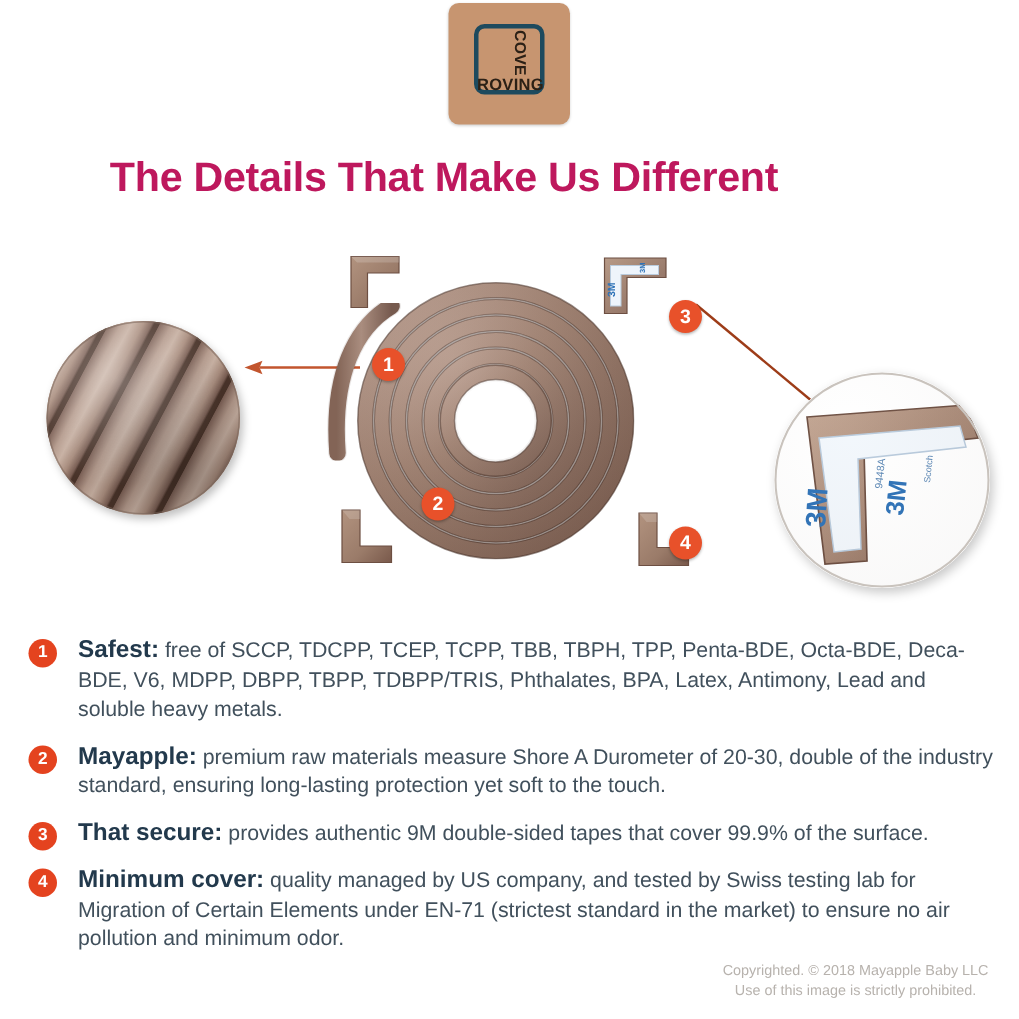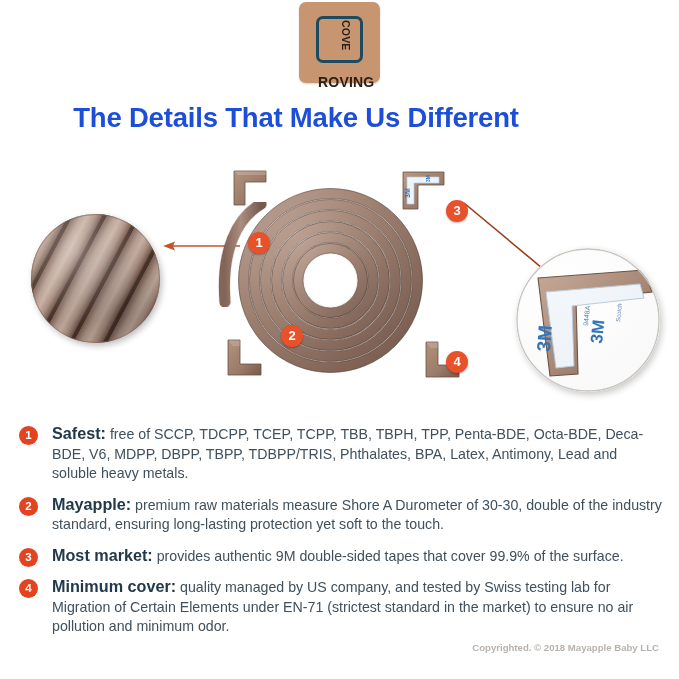--- a/index.html
+++ b/index.html
@@ -34,26 +34,25 @@
     width: 47px;
     height: 47px;
     border: 3.5px solid #1d4a5e;
     border-radius: 7px;
     box-sizing: border-box;
   }
   .logo-roving {
     position: absolute;
     left: 19px;
     top: 50px;
-    font-size: 14px;
+    font-size: 11px;
     font-weight: bold;
     color: #2b2016;
     letter-spacing: .2px;
     line-height: 1;
-    margin-top: 23px;
   }
   .logo-cove {
     position: absolute;
     left: 52px;
     top: 18px;
     font-size: 10.5px;
     font-weight: bold;
     color: #2b2016;
     letter-spacing: .2px;
     line-height: 1;
@@ -63,21 +62,21 @@
 
   
   .title {
     position: absolute;
     left: 0;
     top: 102px;
     width: 592px;
     text-align: center;
     font-size: 27.5px;
     font-weight: bold;
-    color: #1d4ed8;
+    color: #be185d;
     letter-spacing: -0.2px;
   }
 
   
   .illus {
     position: absolute;
     left: 0;
     top: 155px;
     width: 679px;
     height: 255px;
@@ -246,21 +245,20 @@
 
   
   .footer {
     position: absolute;
     right: 20px;
     top: 642px;
     text-align: center;
     font-size: 9.6px;
     line-height: 12.5px;
     color: #b7b2ad;
-    font-weight: bold;
   }
 </style>
 </head>
 <body>
 
 <div class="logo-wrap">
   <div class="logo-box"></div>
   <div class="logo-roving">ROVING</div>
   <div class="logo-cove">COVE</div>
 </div>
@@ -424,30 +422,31 @@
 
 <div class="list">
 
   <div class="item">
     <div class="item-badge">1</div>
     <div class="item-text"><span class="item-head">Safest:</span><span> free of SCCP, TDCPP, TCEP, TCPP, TBB, TBPH, TPP, Penta-BDE, Octa-BDE, Deca-BDE, V6, MDPP, DBPP, TBPP, TDBPP/TRIS, Phthalates, BPA, Latex, Antimony, Lead and soluble heavy metals.</span></div>
   </div>
 
   <div class="item">
     <div class="item-badge">2</div>
-    <div class="item-text"><span class="item-head">Mayapple:</span><span> premium raw materials measure Shore A Durometer of 30-30, double of the industry standard, ensuring long-lasting protection yet soft to the touch.</span></div>
+    <div class="item-text"><span class="item-head">Mayapple:</span><span> premium raw materials measure Shore A Durometer of 20-30, double of the industry standard, ensuring long-lasting protection yet soft to the touch.</span></div>
   </div>
 
   <div class="item">
     <div class="item-badge">3</div>
-    <div class="item-text"><span class="item-head">Most market:</span><span> provides authentic 9M double-sided tapes that cover 99.9% of the surface.</span></div>
+    <div class="item-text"><span class="item-head">That secure:</span><span> provides authentic 9M double-sided tapes that cover 99.9% of the surface.</span></div>
   </div>
 
   <div class="item">
     <div class="item-badge">4</div>
     <div class="item-text"><span class="item-head">Minimum cover:</span><span> quality managed by US company, and tested by Swiss testing lab for Migration of Certain Elements under EN-71 (strictest standard in the market) to ensure no air pollution and minimum odor.</span></div>
   </div>
 
 </div>
 
 <div class="footer">
   <div>Copyrighted. © 2018 Mayapple Baby LLC</div>
+  <div>Use of this image is strictly prohibited.</div>
 </div>
 
 </body></html>

